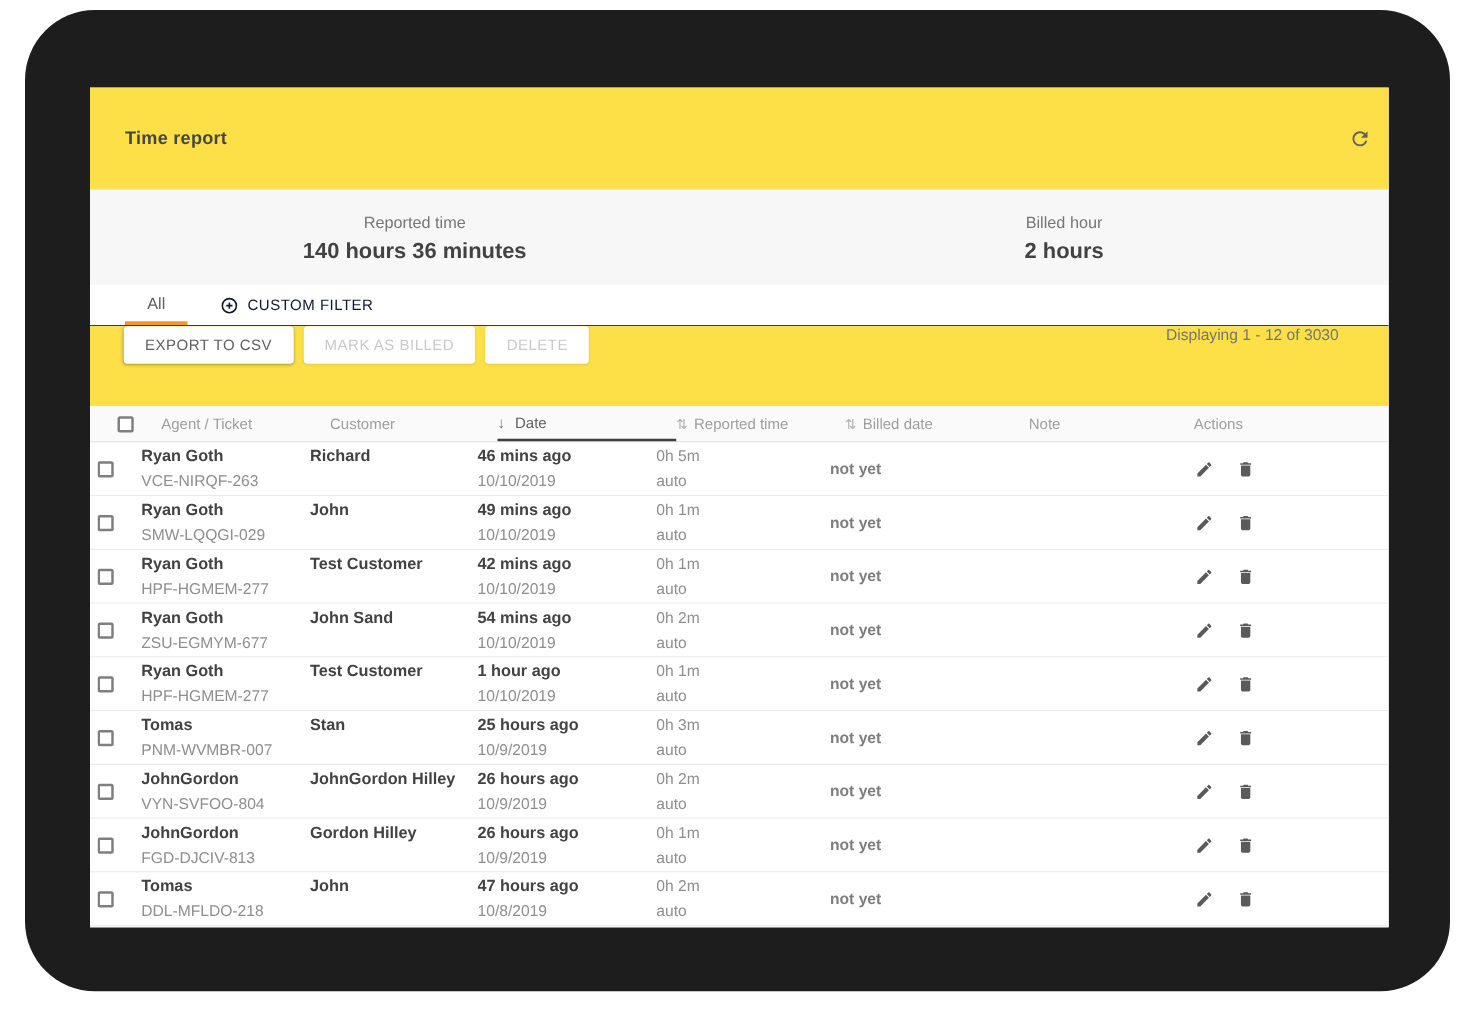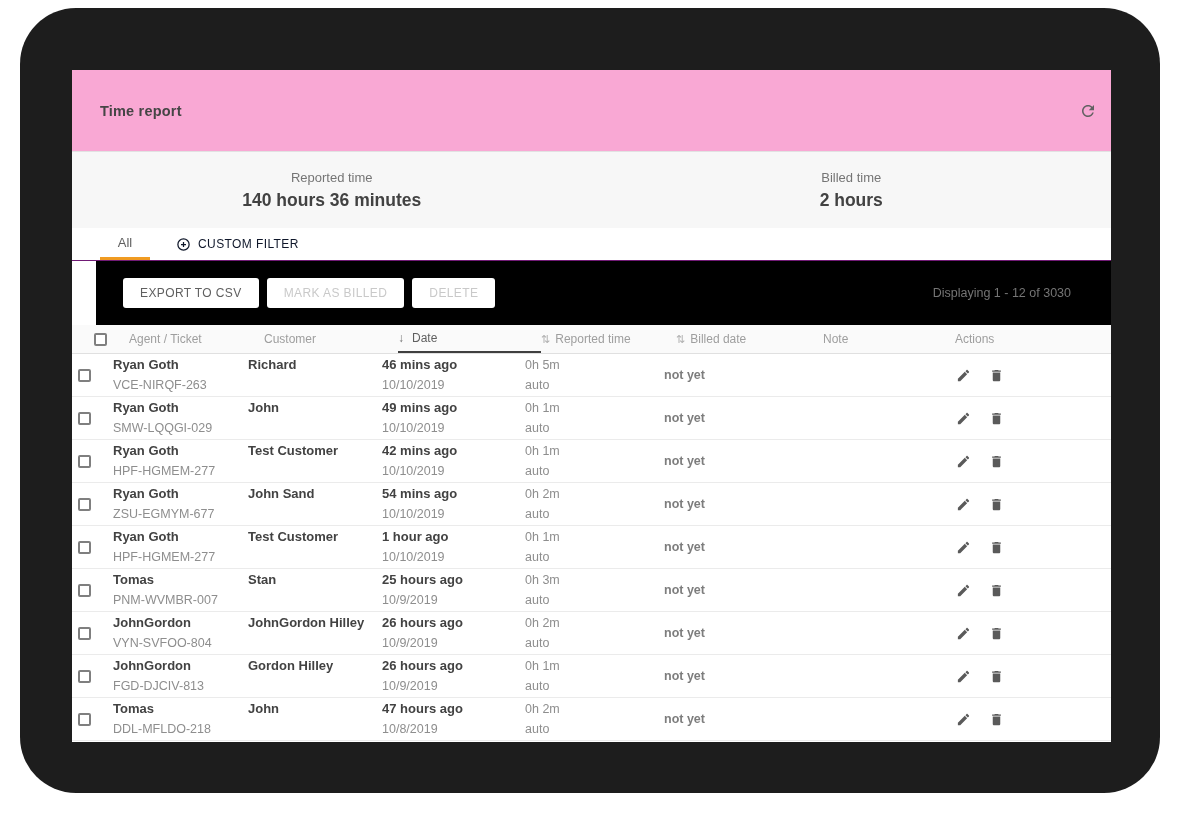--- a/index.html
+++ b/index.html
@@ -11,21 +11,21 @@
     background:var(--frame); border-radius:56px;
   }
   .screen {
     position:absolute; left:52px; top:62px; width:1039px; height:672px;
     background:#ffffff; overflow:hidden;
   }
 
   
   .app-header {
     height:82px; display:flex; align-items:center;
-    padding:0 11px 0 28px; border-bottom:1px solid #e2e2e2; background:#f9a8d4;
+    padding:0 11px 0 28px; border-bottom:1px solid #e2e2e2; background:#fde047;
   }
   .app-title { font-size:14.5px; font-weight:700; color:#454545; letter-spacing:.2px; }
   .refresh-btn { margin-left:auto; width:24px; height:24px; display:flex; align-items:center; justify-content:center; cursor:pointer; color:#616161; }
 
   
   .summary { height:76px; background:#f7f7f7; display:flex; }
   .summary-block { flex:1; display:flex; flex-direction:column; align-items:center; justify-content:center; }
   .summary-label { font-size:13px; color:#757575; margin-bottom:5px; }
   .summary-value { font-size:17.5px; font-weight:700; color:#424242; }
 
@@ -35,21 +35,21 @@
     min-width:50px; display:flex; align-items:center; justify-content:center;
     font-size:13px; color:#5f5f5f; border-bottom:3px solid var(--accent); cursor:pointer;
   }
   .tab-custom {
     margin-left:20px; display:flex; align-items:center; gap:7px;
     font-size:12px; letter-spacing:.4px; color:#0f172a; cursor:pointer; padding:0 6px;text-align:right;
   }
   .tab-custom svg { display:block; }
 
   
-  .toolbar { height:64px; background:#000000; display:flex; align-items:center; padding:0 40px 0 27px;margin-left:24px; }
+  .toolbar { height:64px; background:#fde047; display:flex; padding:0 40px 0 27px; }
   .btn {
     height:30px; padding:0 17px; margin-right:8px; background:#fff; border:none; border-radius:3px;
     font-family:"Liberation Sans", sans-serif; font-size:12px; letter-spacing:.4px; color:#5f5f5f;
     box-shadow:0 1px 3px rgba(0,0,0,.22), 0 1px 2px rgba(0,0,0,.12); cursor:pointer;
   }
   .btn.disabled { color:#c9c9c9; box-shadow:0 1px 2px rgba(0,0,0,.10); cursor:default; }
   .displaying { margin-left:auto; font-size:12.5px; color:#757575; }
 
   
   .thead {
@@ -103,21 +103,21 @@
         </svg>
       </span>
     </div>
 
     <div class="summary">
       <div class="summary-block">
         <div class="summary-label">Reported time</div>
         <div class="summary-value">140 hours 36 minutes</div>
       </div>
       <div class="summary-block">
-        <div class="summary-label">Billed time</div>
+        <div class="summary-label">Billed hour</div>
         <div class="summary-value">2 hours</div>
       </div>
     </div>
 
     <div class="tabbar">
       <div class="tab-all">All</div>
       <div class="tab-custom">
         <span>
           <svg width="15" height="15" viewBox="0 0 24 24" fill="none" stroke="currentColor" stroke-width="2">
             <circle cx="12" cy="12" r="9"></circle>

